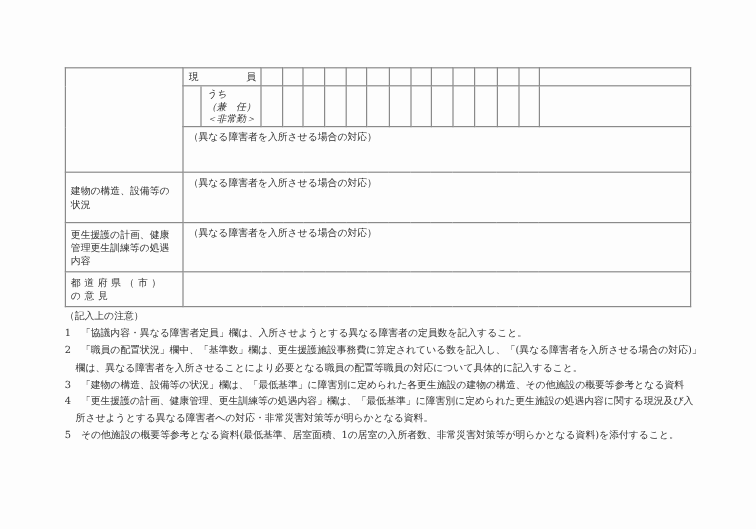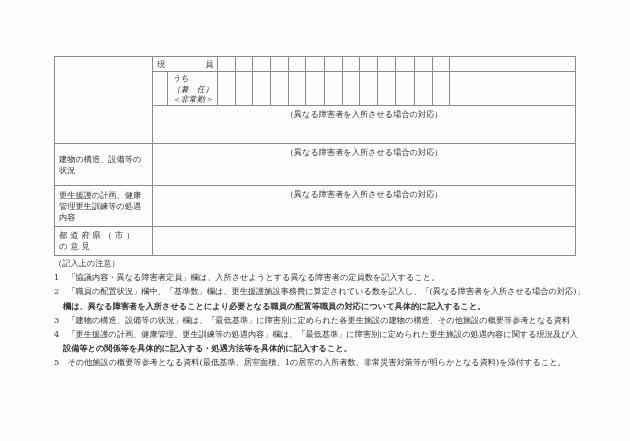--- a/index.html
+++ b/index.html
@@ -17,28 +17,28 @@
   table.form td {
     border: 1px solid #8a8a8a; padding: 0; vertical-align: top;
     font-size: 8.2px; line-height: 11px;
   }
   .label-cell { padding: 0 4px !important; vertical-align: middle !important; }
   .staff-head { padding: 1px 4px !important; vertical-align: middle !important; }
   .staff-head .lbl { display: flex; justify-content: space-between; }
   .sub-wrap { display: flex; height: 33px; font-style: italic; }
   .sub-indent { width: 14px; border-right: 1px solid #8a8a8a; }
   .sub-text { padding: 1px 4px; font-size: 8.2px; line-height: 10.5px; }
-  .note-cell { padding: 3px 4px !important; text-align: center; }
+  .note-cell { padding: 3px 4px !important; }
   .pref { letter-spacing: 3px; }
   .notes {
     position: absolute; left: 54px; top: 256px; width: 530px;
     font-size: 8.2px; line-height: 14.2px;
   }
   .notes .ln { white-space: nowrap; }
-  .notes .indent { padding-left: 9px; font-weight: bold; }
+  .notes .indent { padding-left: 9px; }
 </style>
 </head>
 <body>
 
 <div class="page">
   <table class="form">
     <colgroup>
       <col style="width:98px">
       <col style="width:65px">
       <col style="width:18px">
@@ -146,18 +146,18 @@
     <div class="ln">
       <span>2</span>　<span>「職員の配置状況」欄中、「基準数」欄は、更生援護施設事務費に算定されている数を記入し、「(異なる障害者を入所させる場合の対応)」</span>
     </div>
     <div class="ln indent">欄は、異なる障害者を入所させることにより必要となる職員の配置等職員の対応について具体的に記入すること。</div>
     <div class="ln">
       <span>3</span>　<span>「建物の構造、設備等の状況」欄は、「最低基準」に障害別に定められた各更生施設の建物の構造、その他施設の概要等参考となる資料</span>
     </div>
     <div class="ln">
       <span>4</span>　<span>「更生援護の計画、健康管理、更生訓練等の処遇内容」欄は、「最低基準」に障害別に定められた更生施設の処遇内容に関する現況及び入</span>
     </div>
-    <div class="ln indent">設備等との関係等を具体的に記入する・処遇方法等を具体的に記入すること。</div>
+    <div class="ln indent">所させようとする異なる障害者への対応・非常災害対策等が明らかとなる資料。</div>
     <div class="ln">
       <span>5</span>　<span>その他施設の概要等参考となる資料(最低基準、居室面積、1の居室の入所者数、非常災害対策等が明らかとなる資料)を添付すること。</span>
     </div>
   </div>
 </div>
 
 </body></html>

